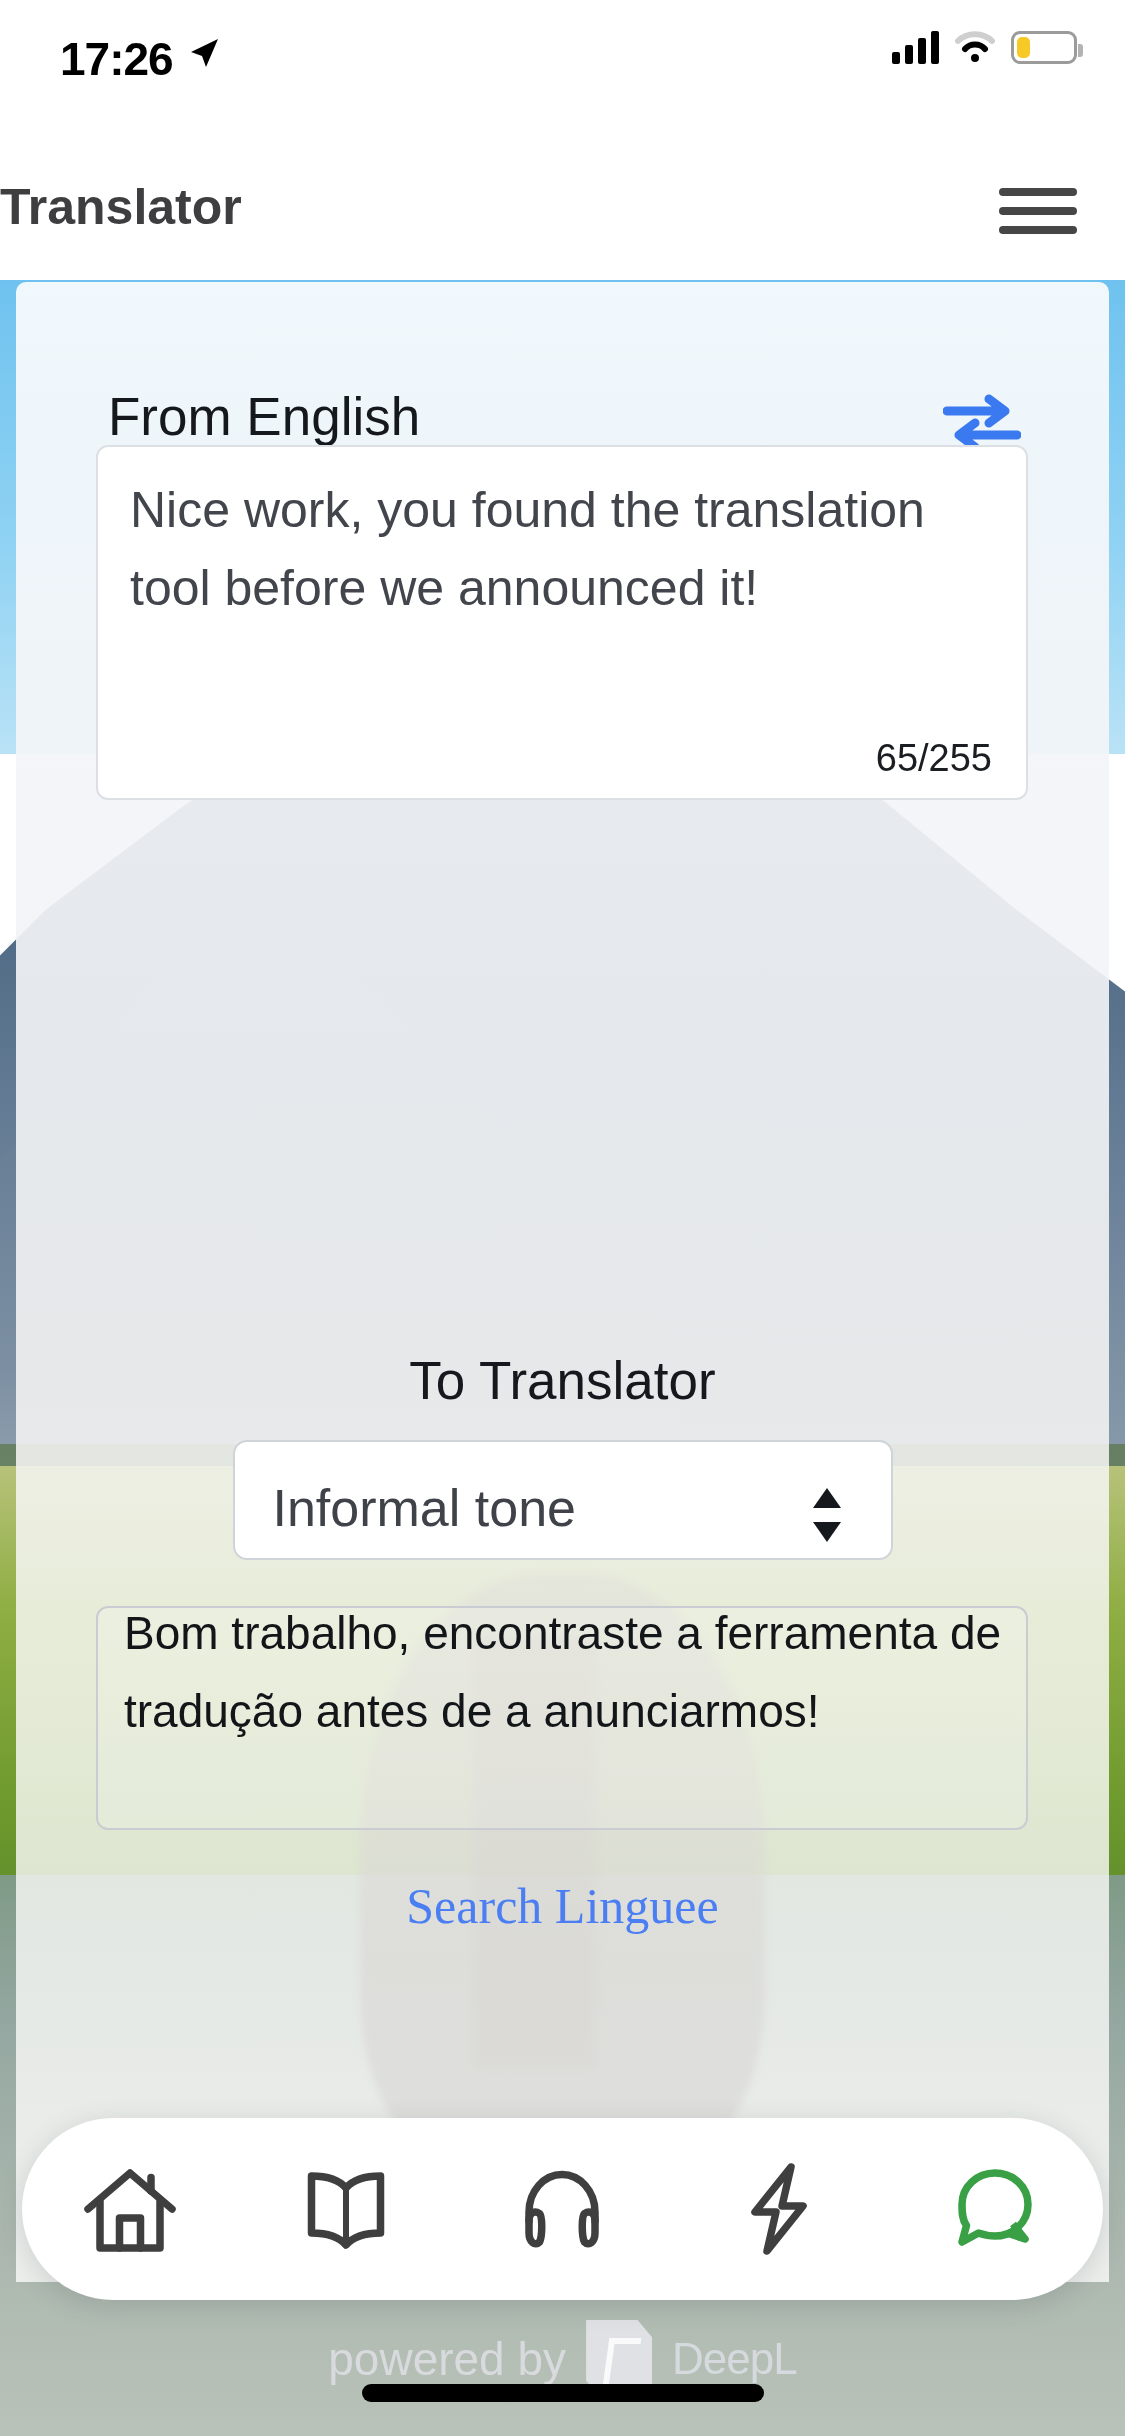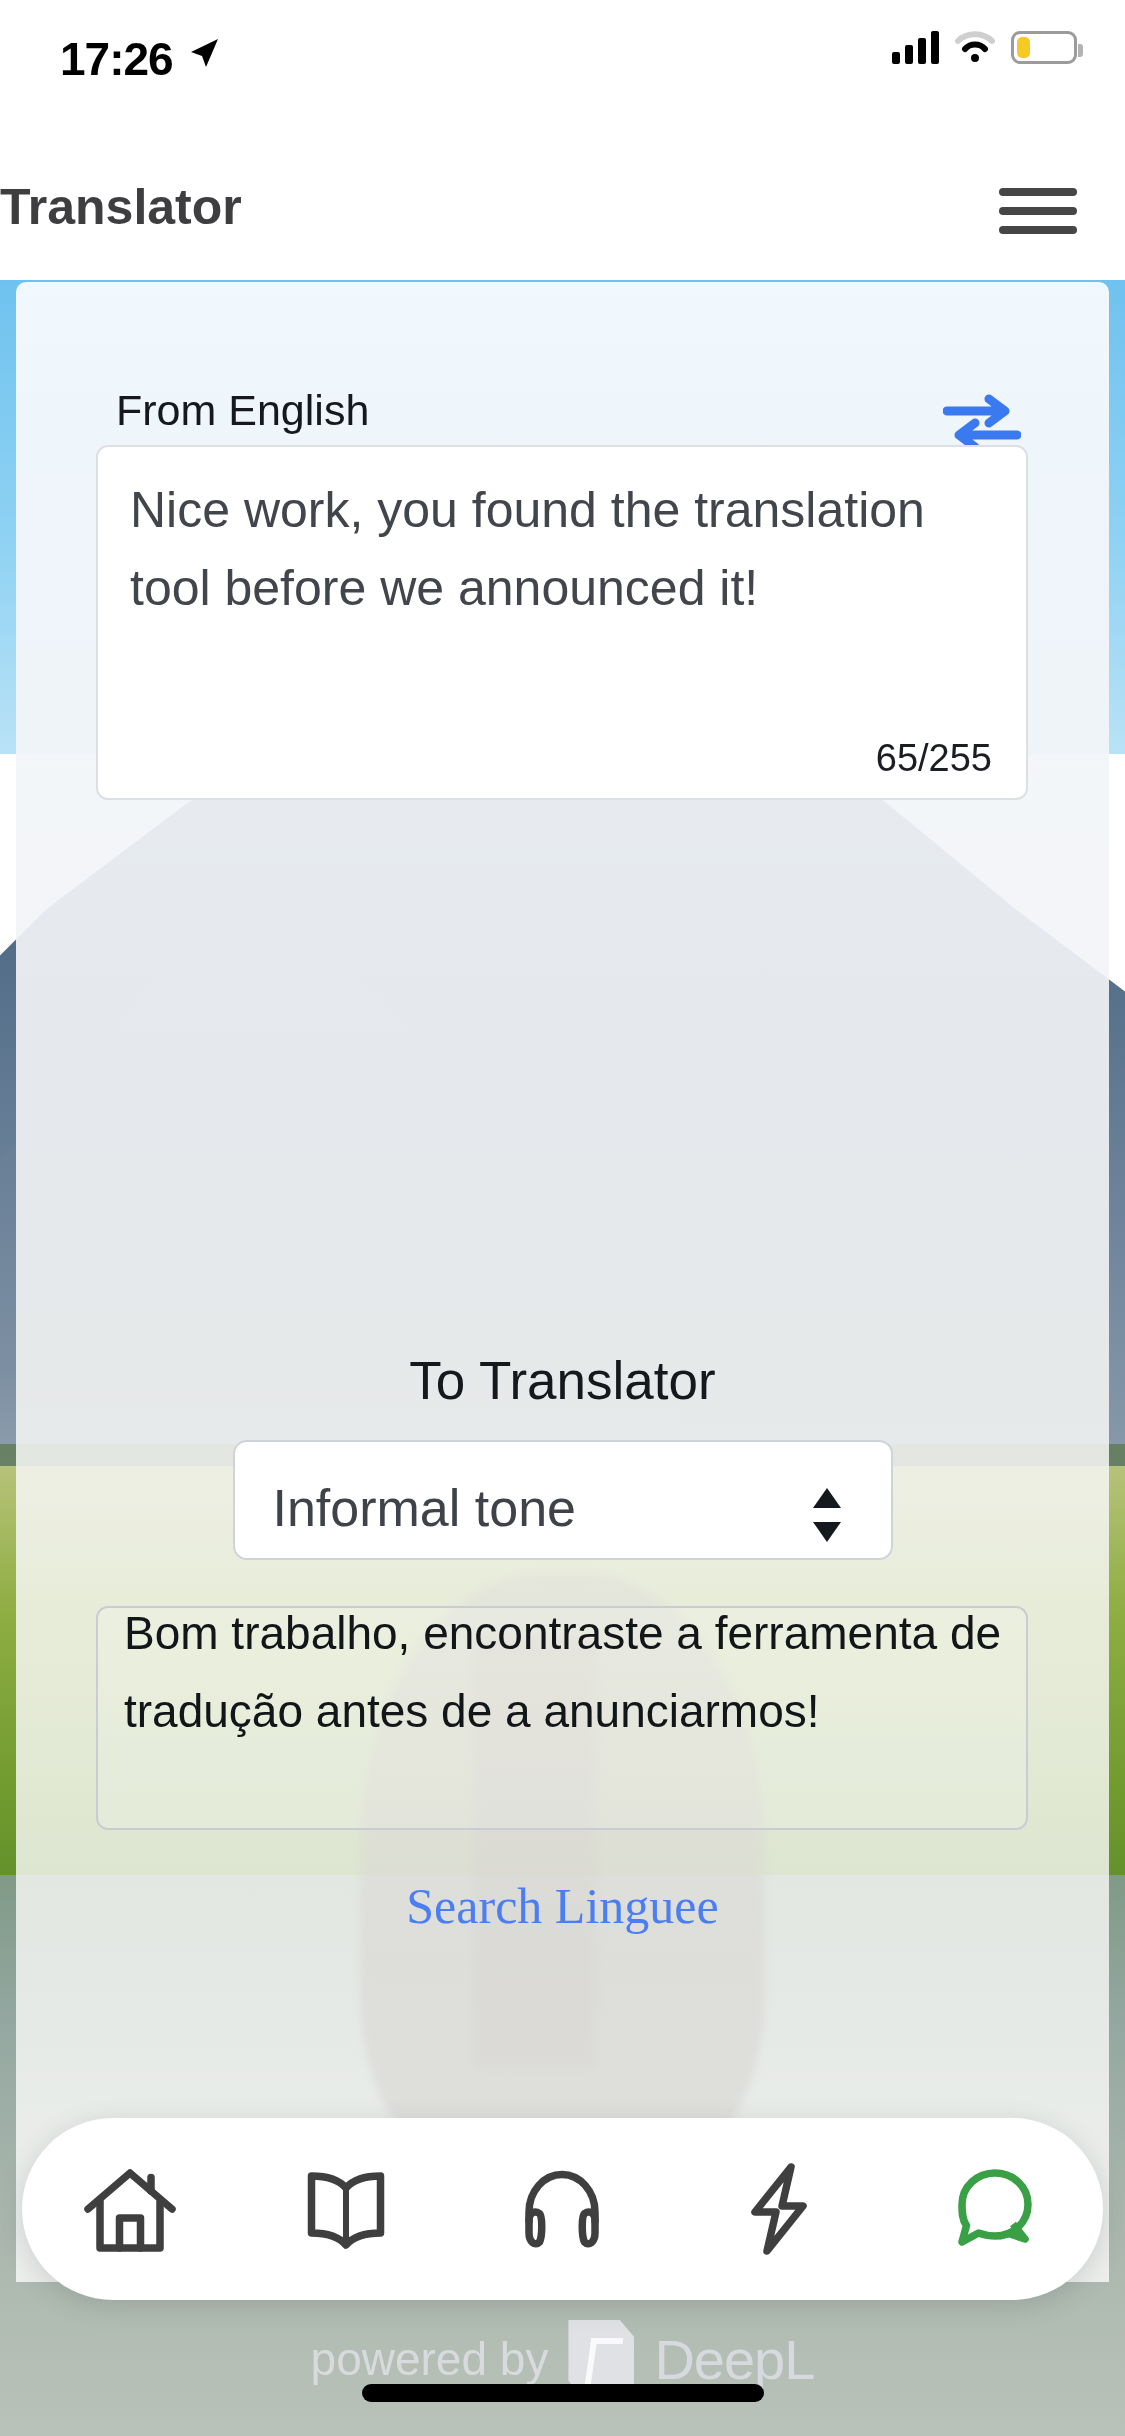--- a/index.html
+++ b/index.html
@@ -130,22 +130,22 @@
         rgba(242,244,247,0.92) 34%,
         rgba(245,245,244,0.88) 52%,
         rgba(248,248,245,0.84) 68%,
         rgba(250,250,248,0.80) 84%,
         rgba(252,252,251,0.80) 100%);
     border-radius:10px 10px 0 0;
     z-index:10;
   }
 
   .from-label {
-    position:absolute; left:100px; top:104px;
-    font-size:43px; color:#15181d; font-weight:normal;
+    position:absolute; left:92px; top:104px;
+    font-size:53px; color:#15181d; font-weight:normal;
   }
   .swap-btn {
     position:absolute; right:88px; top:112px;
     width:78px; height:56px; cursor:pointer;
   }
 
   .input-box {
     position:absolute; left:80px; top:163px;
     width:932px; height:355px;
     background:#ffffff;
@@ -229,21 +229,21 @@
     clip-path:polygon(0 0, 78% 0, 100% 22%, 100% 100%, 22% 100%, 0 78%);
     position:relative;
   }
   .deepl-logo::after {
     content:""; position:absolute; left:20px; top:18px;
     width:26px; height:42px;
     border-left:6px solid #fafafa; border-top:6px solid #fafafa;
     transform:skewX(-8deg);
   }
   .deepl-word {
-    font-size:56px; color:#d6d9dd; letter-spacing:-1px;
+    font-size:44px; color:#d6d9dd; letter-spacing:-1px;
   }
 
   
   .tabbar {
     position:absolute; left:22px; bottom:136px;
     width:1081px; height:182px;
     background:#ffffff;
     border-radius:91px;
     box-shadow:0 6px 26px rgba(60,70,80,0.18);
     display:flex; align-items:center; justify-content:space-around;

